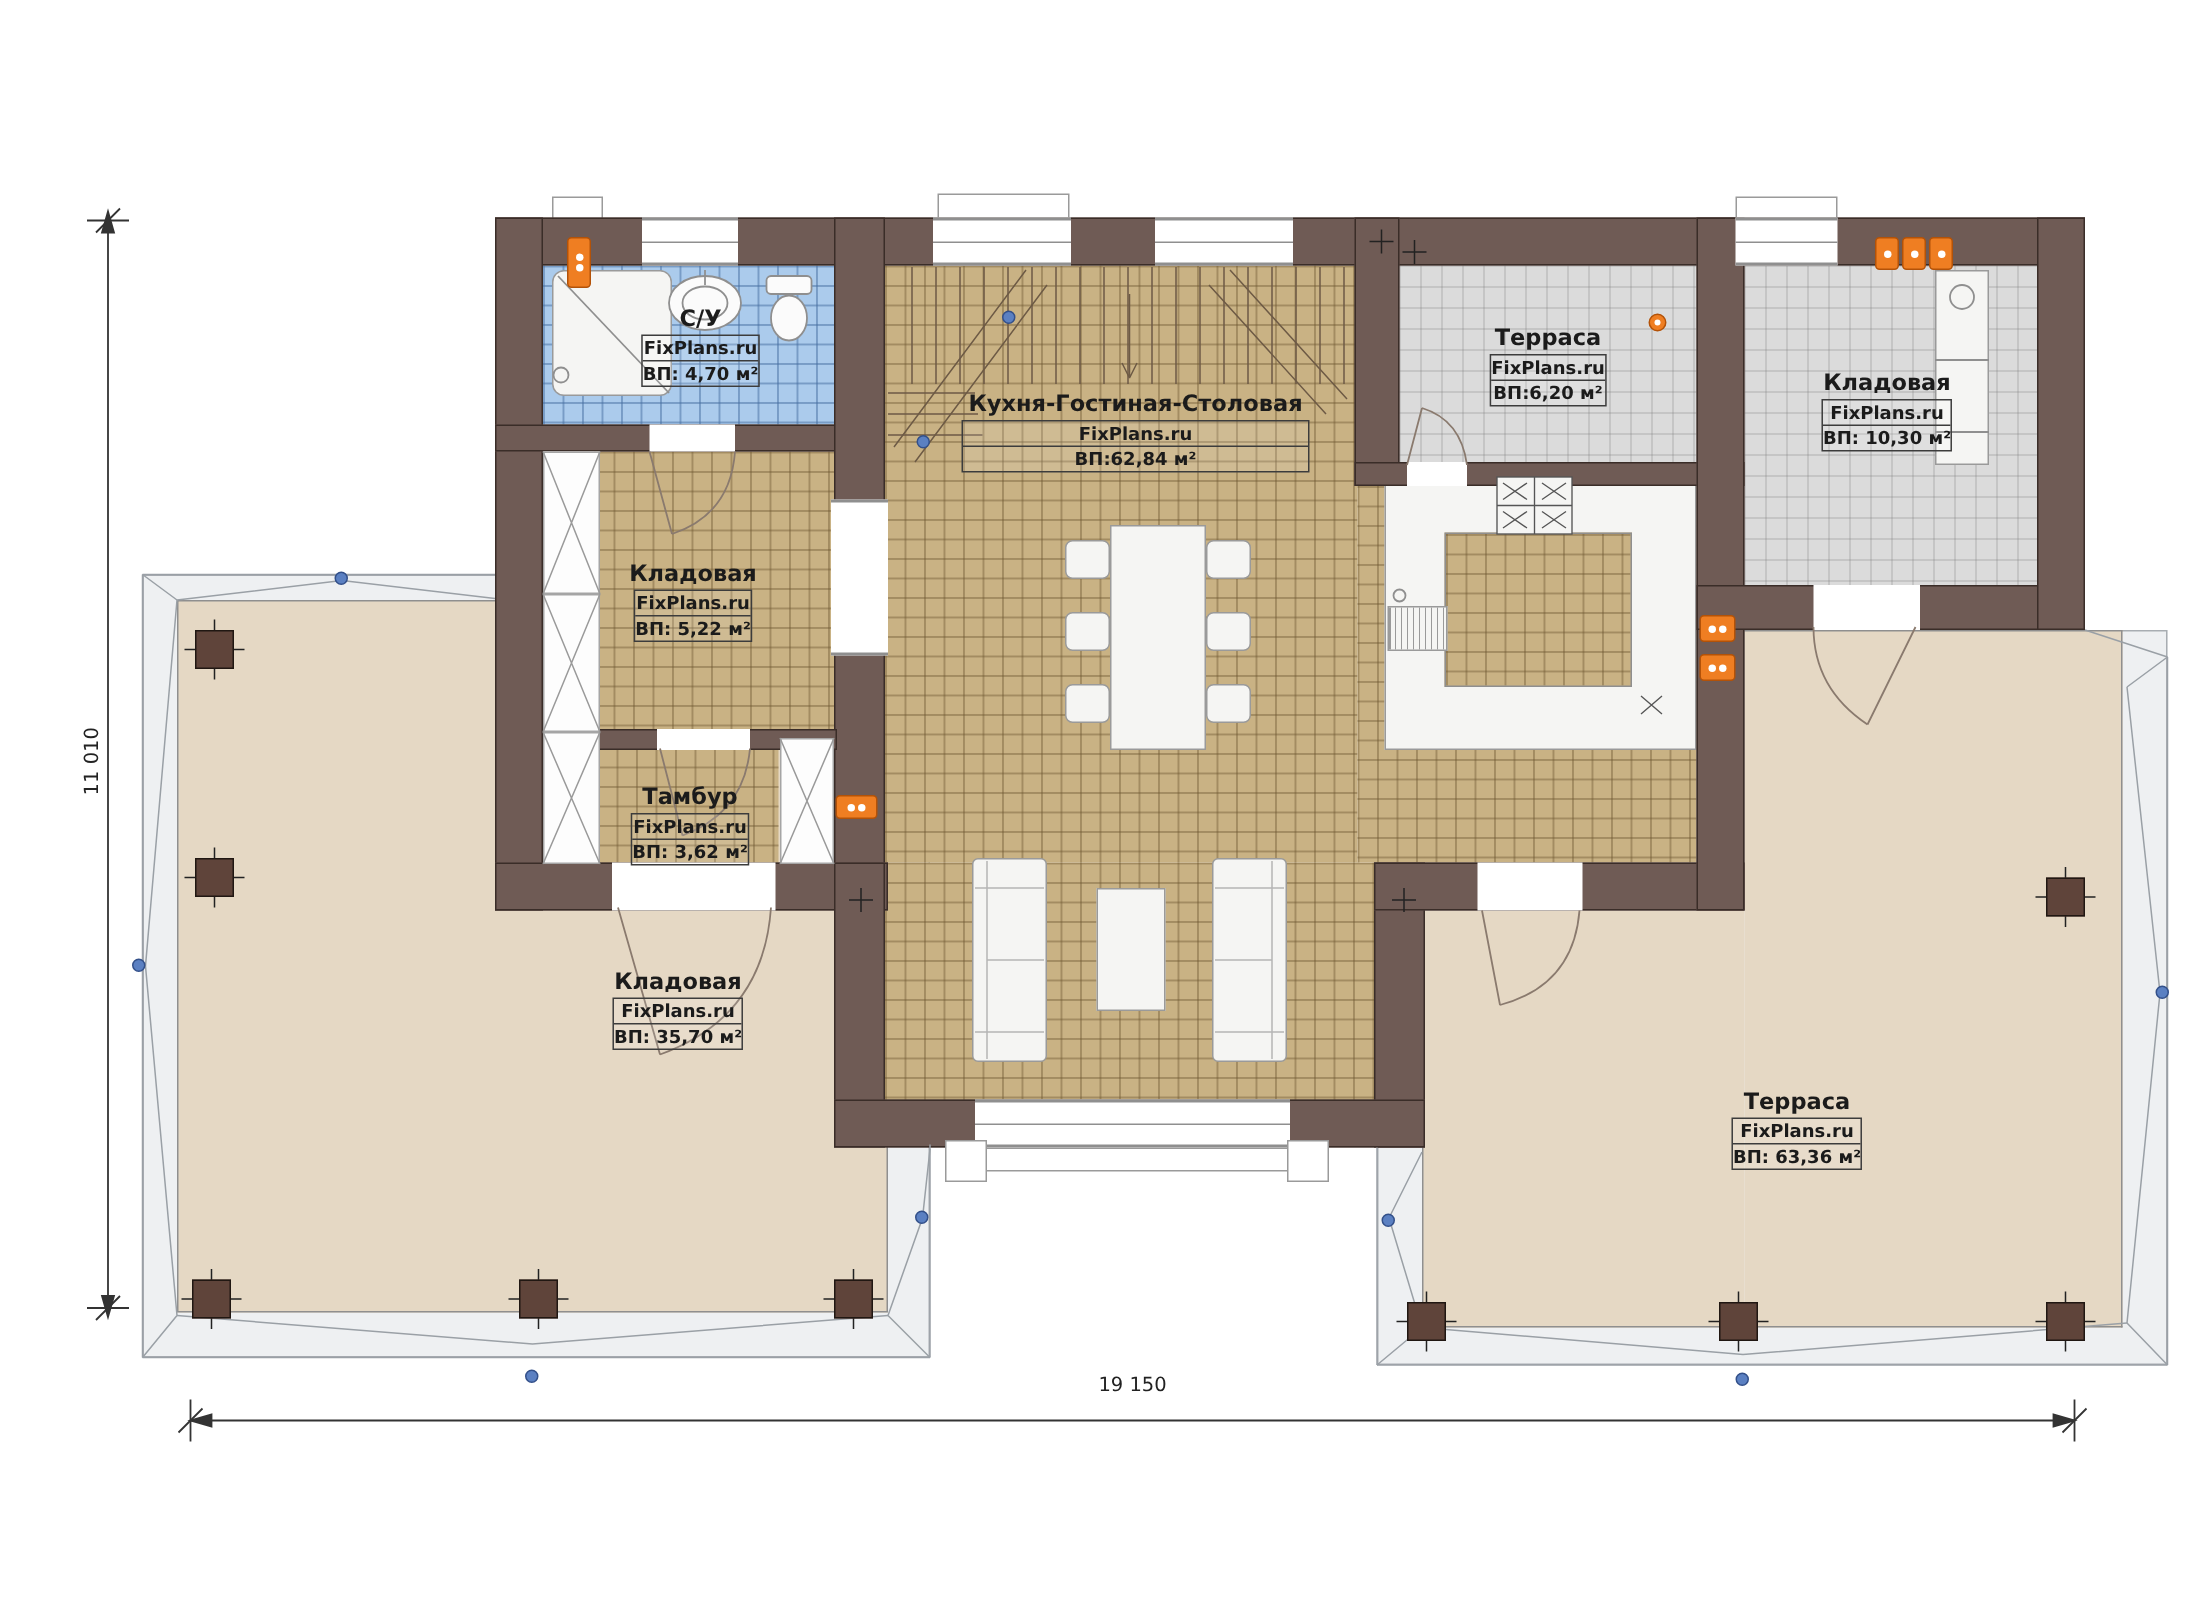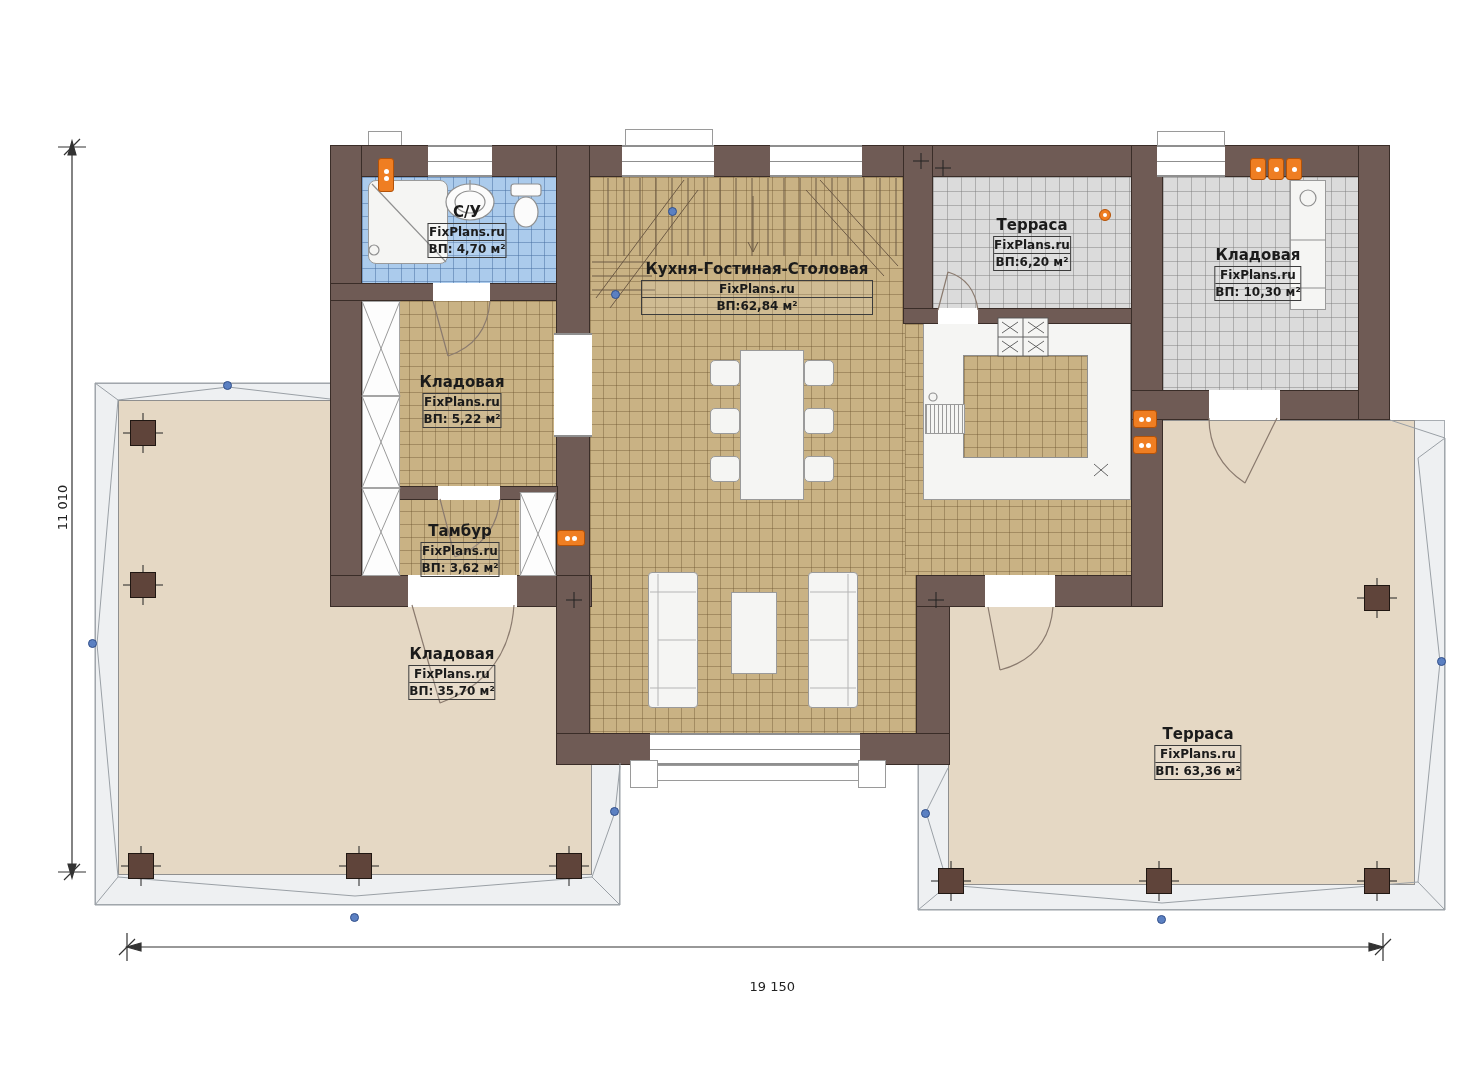--- a/index.html
+++ b/index.html
@@ -286,15 +286,15 @@
   <div class="abs room-label" style="left:452px;top:645px;">
     <div class="room-name">Кладовая</div>
     <div class="label-box"><div class="row">FixPlans.ru</div><div class="row">ВП: 35,70 м²</div></div>
   </div>
   <div class="abs room-label" style="left:1198px;top:696px;margin-top:29px;">
     <div class="room-name">Терраса</div>
     <div class="label-box"><div class="row">FixPlans.ru</div><div class="row">ВП: 63,36 м²</div></div>
   </div>
 
   <div class="abs dim" style="left:32px;top:500px;transform:rotate(-90deg);transform-origin:center;width:60px;text-align:center;">11 010</div>
-  <div class="abs dim" style="left:715px;top:979px;width:80px;text-align:right;">19 150</div>
+  <div class="abs dim" style="left:715px;top:916px;width:80px;text-align:center;">19 150</div>
 
 </div>
 
 </body></html>

